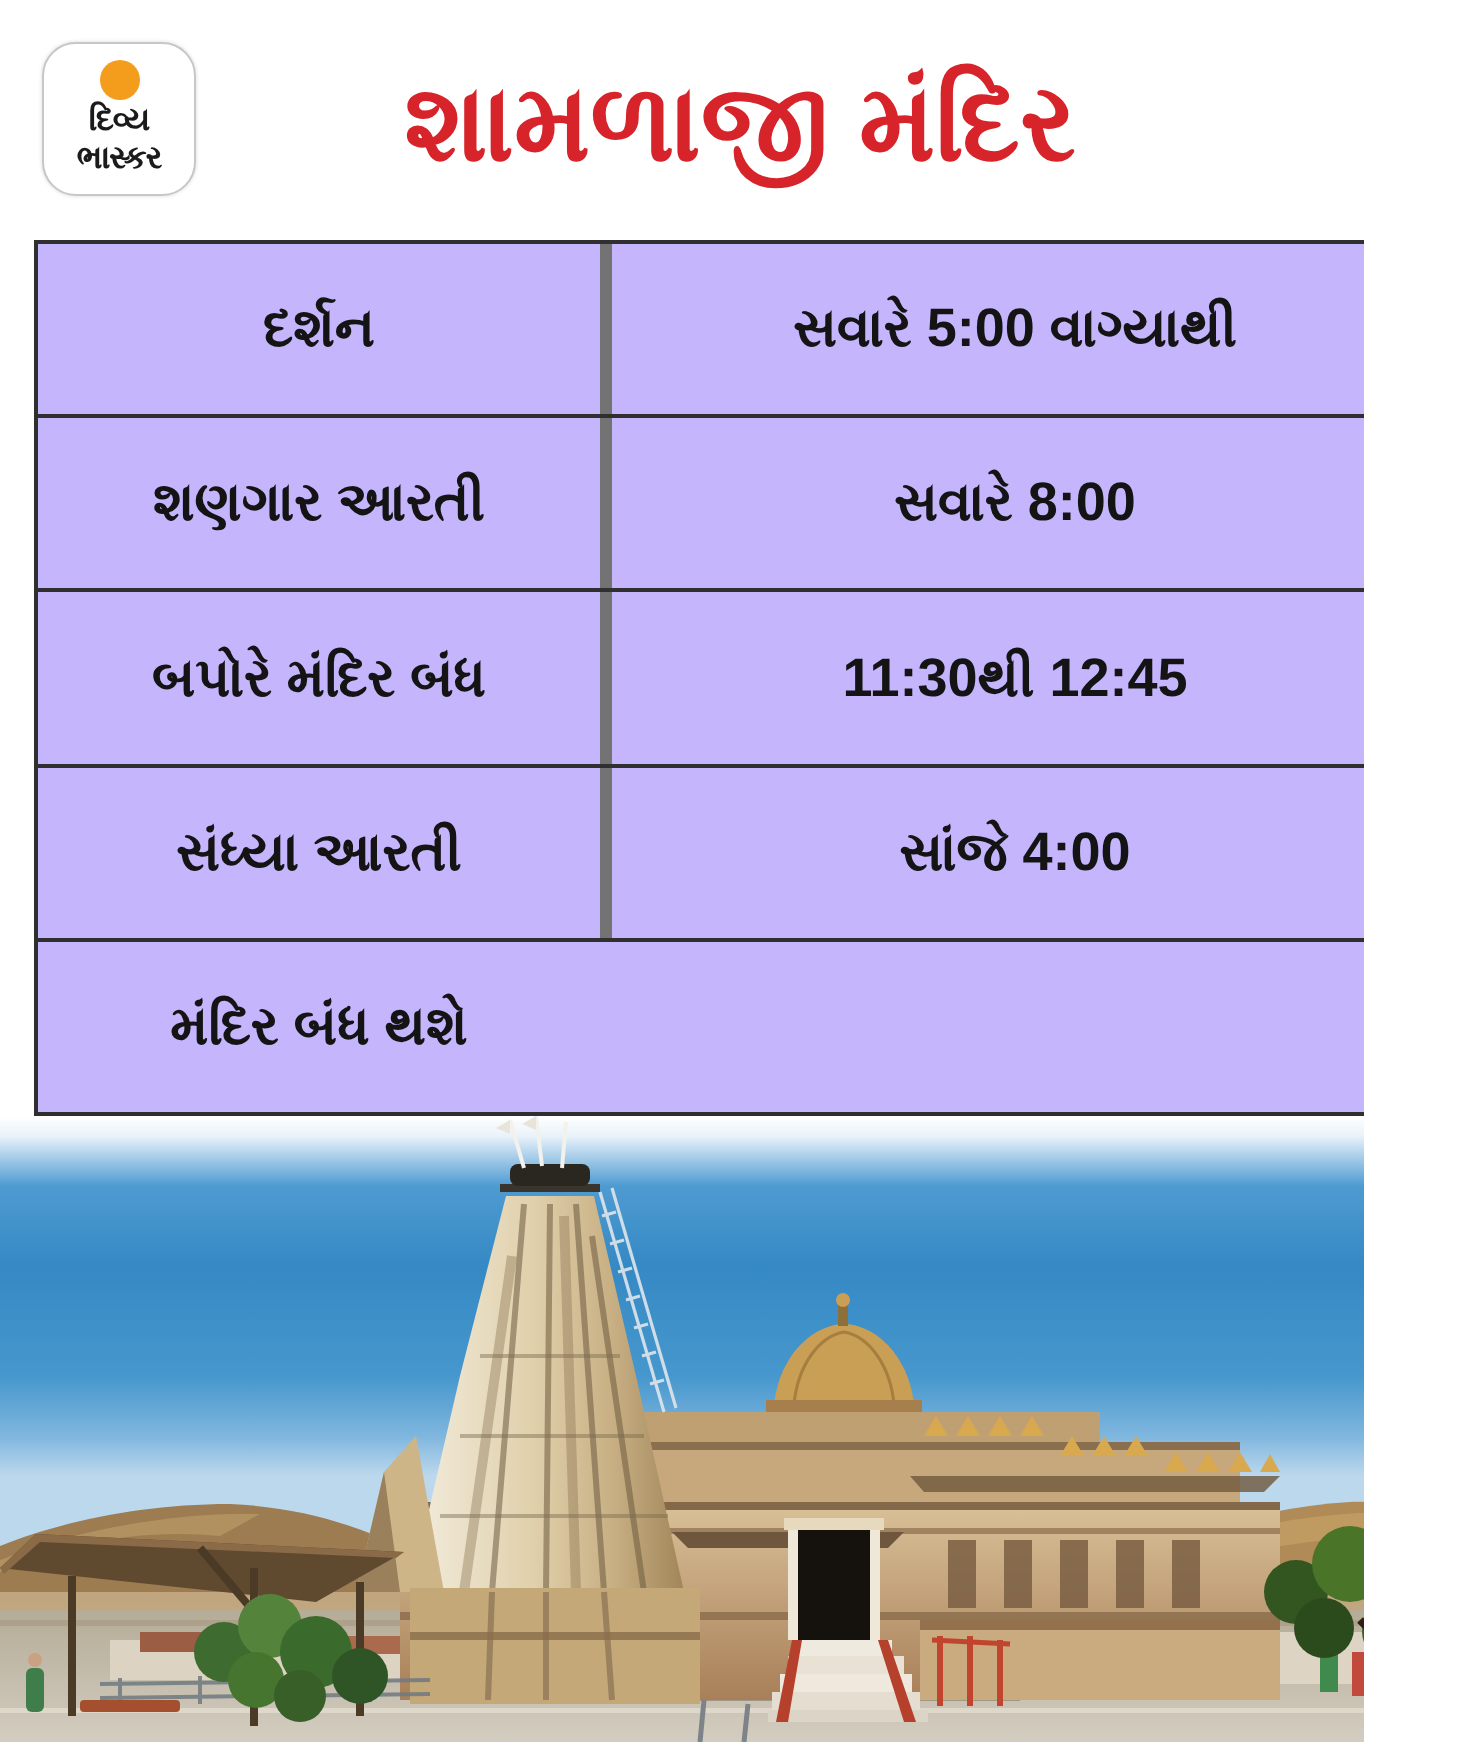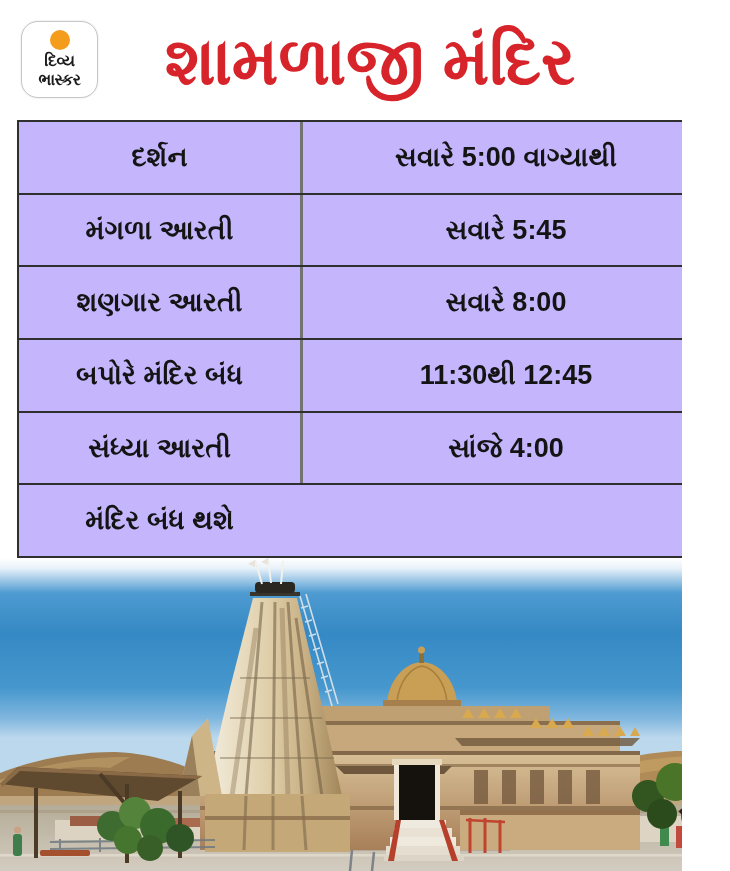--- a/index.html
+++ b/index.html
@@ -14,60 +14,56 @@
     background:#ffffff; border:1px solid #c7c7c7; border-radius:17px;
     box-sizing:border-box; display:flex; flex-direction:column; align-items:center;
     box-shadow:0 0 2px rgba(0,0,0,.15);
   }
   .logo-sun { width:20px; height:20px; border-radius:50%; background:#f49d1d; margin-top:8px; }
   .logo-text { font-weight:bold; color:#1b1b1b; font-size:16px; line-height:17px;
     text-align:center; letter-spacing:-.5px; margin-top:2px; }
   .title {
     position:absolute; left:98px; right:40px; top:22px; height:80px;
     display:flex; align-items:center; justify-content:center;
-    color:#d7232a; font-size:66px; font-weight:bold; letter-spacing:0;
+    color:#d7232a; font-size:54px; font-weight:bold; letter-spacing:0;
     white-space:nowrap;
   }
   
   .sched {
     position:absolute; left:17px; top:120px; width:694px; height:438px;
     box-sizing:border-box; border:2px solid #2f2f2f; background:#c4b5fd;
     display:flex; flex-direction:column;
   }
   .t-row { flex:1; display:flex; border-bottom:2px solid #2f2f2f; }
   .t-row:last-child { border-bottom:none;gap:40px; }
   .t-cell {
     display:flex; align-items:center; justify-content:center;
     font-size:27px; font-weight:600; color:#141414; box-sizing:border-box;
   }
   .t-left  { width:281px; }
-  .t-right { flex:1; border-left:3px solid #737373; }
+  .t-right { flex:1; border-left:6px solid #737373; }
   
   .photo { position:absolute; left:0; top:558px; width:730px; height:313px; }
 </style>
 </head>
 <body>
 
 <div class="page">
 
   <div class="logo">
     <div class="logo-sun"></div>
     <div class="logo-text">દિવ્ય</div>
     <div class="logo-text">ભાસ્કર</div>
   </div>
   <div class="title">શામળાજી મંદિર</div>
 
   <div class="sched">
     <div class="t-row">
       <div class="t-cell t-left">દર્શન</div>
       <div class="t-cell t-right">સવારે 5:00 વાગ્યાથી</div>
-    </div>
-    <div class="t-row">
-      <div class="t-cell t-left">મંગળા આરતી</div>
-      <div class="t-cell t-right">સવારે 5:45</div>
     </div>
     <div class="t-row">
       <div class="t-cell t-left">શણગાર આરતી</div>
       <div class="t-cell t-right">સવારે 8:00</div>
     </div>
     <div class="t-row">
       <div class="t-cell t-left">બપોરે મંદિર બંધ</div>
       <div class="t-cell t-right">11:30થી 12:45</div>
     </div>
     <div class="t-row">

